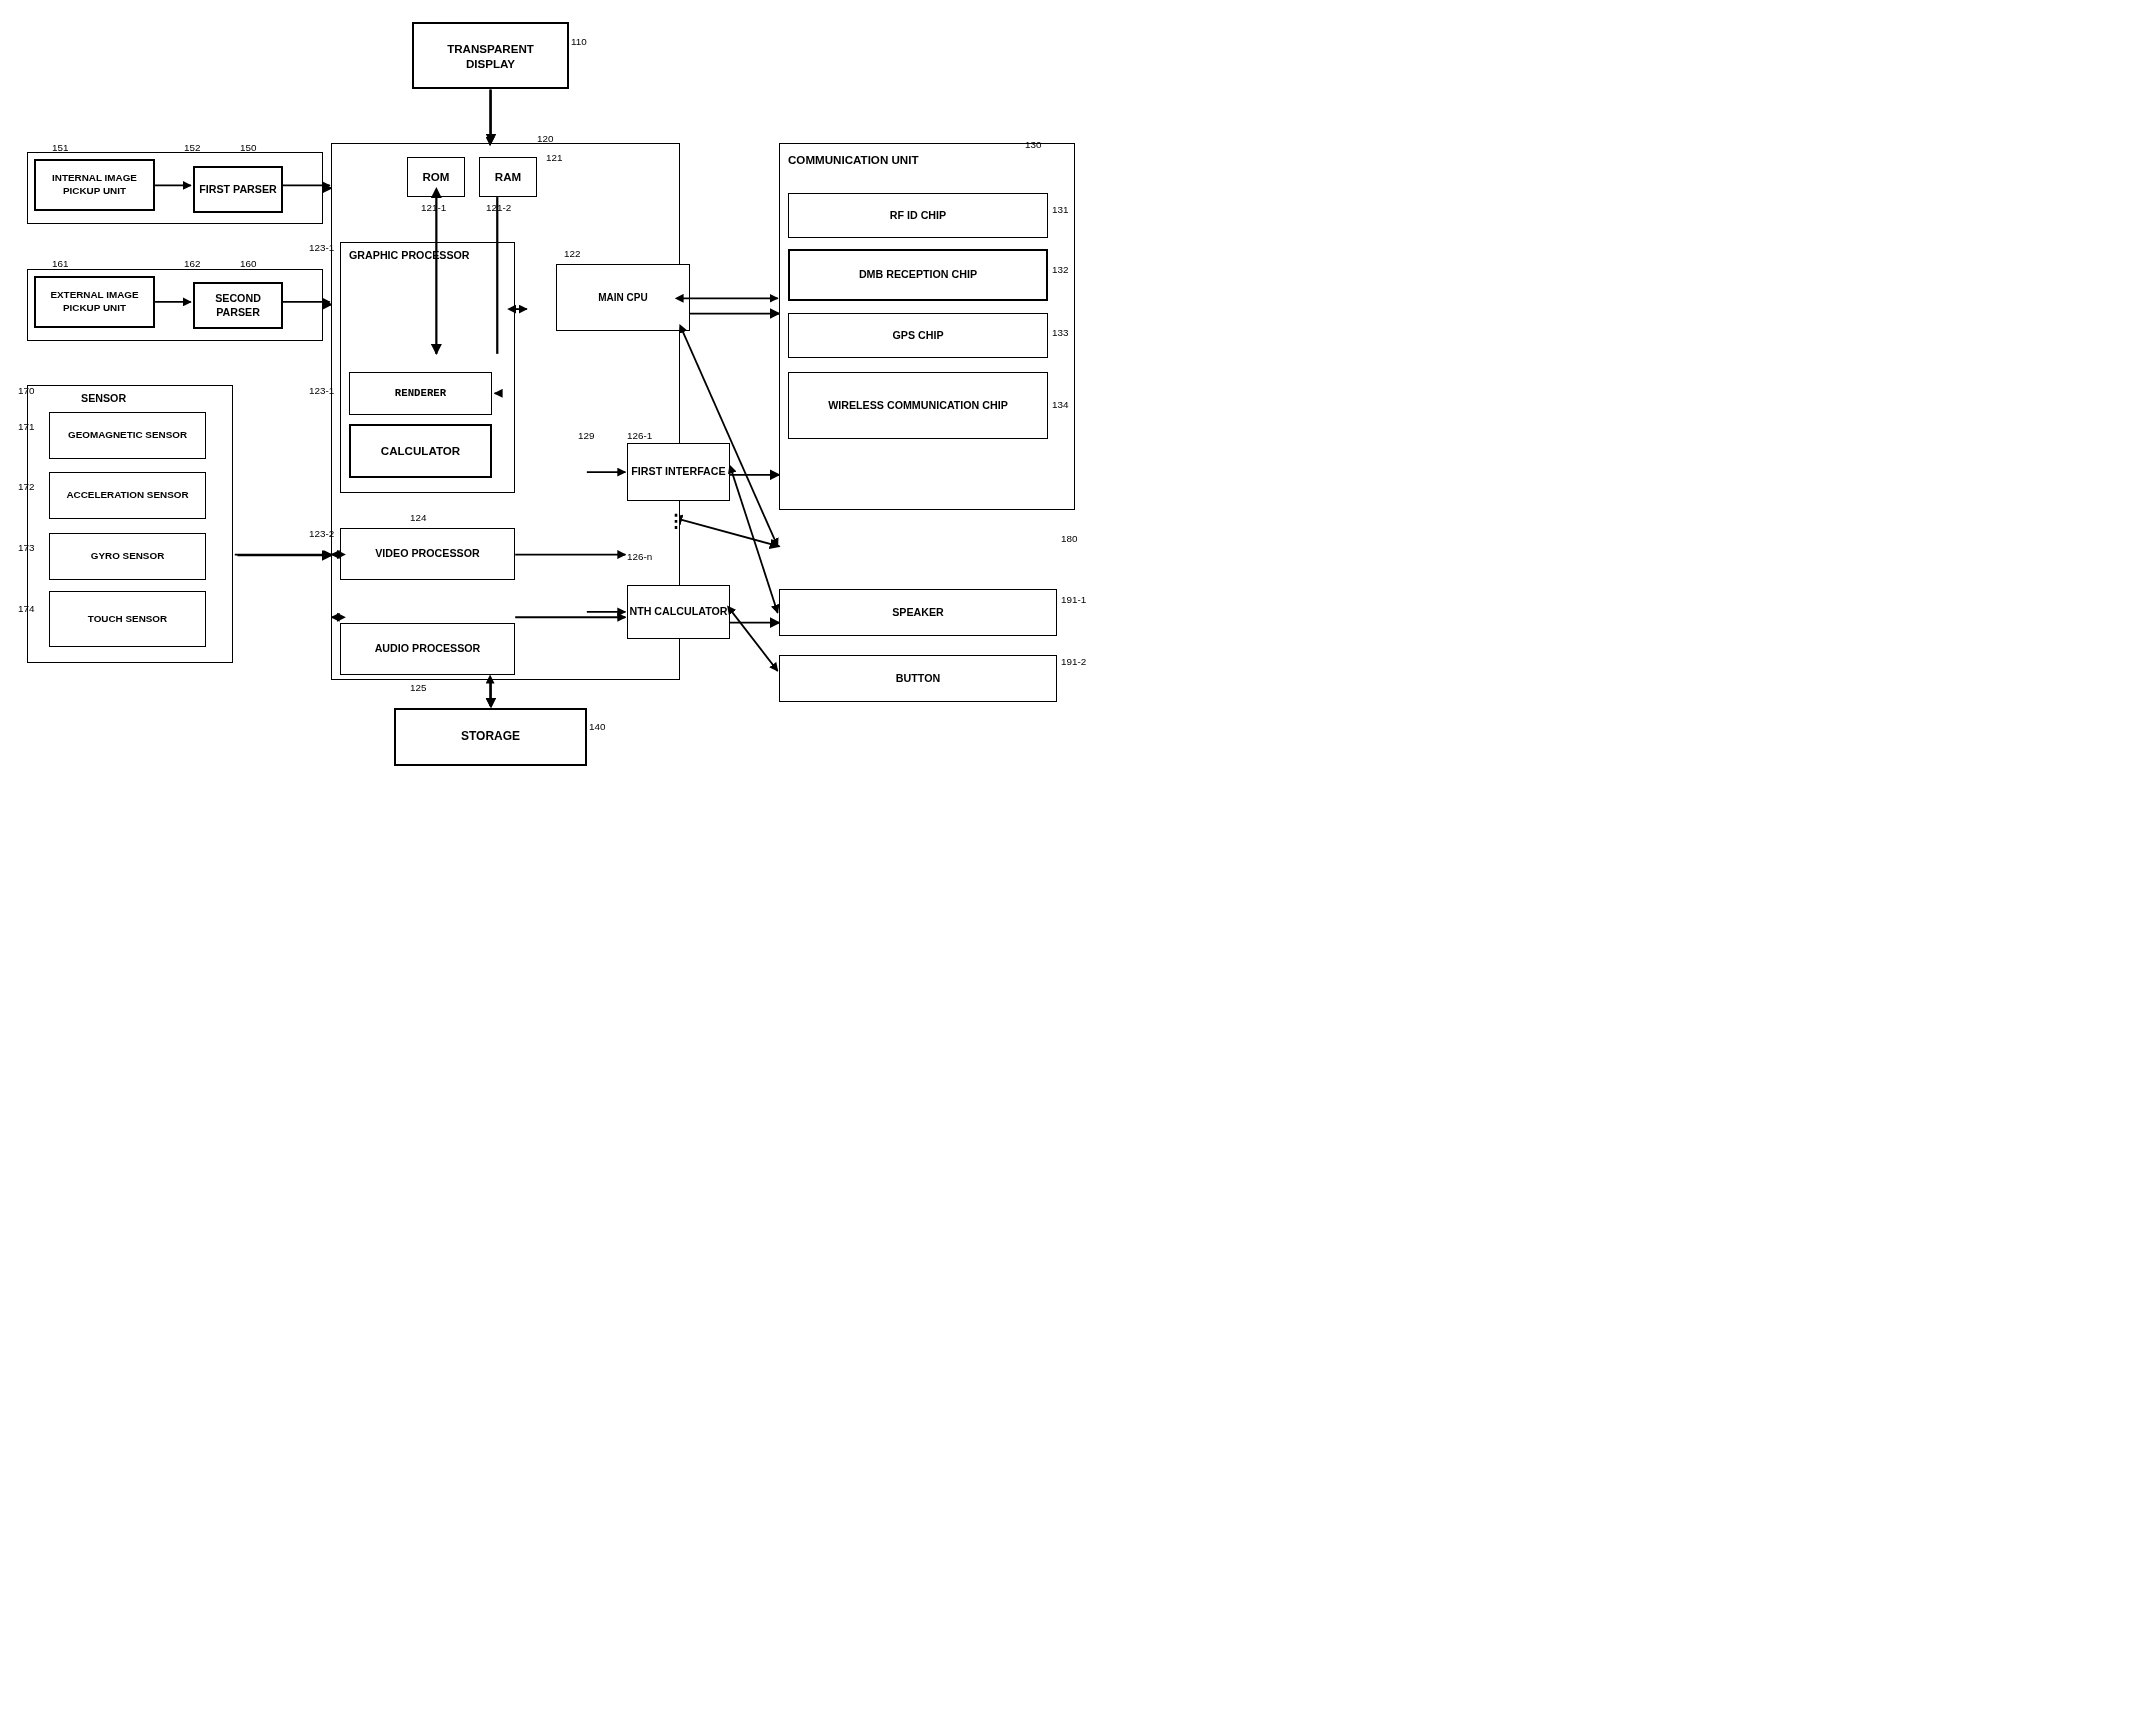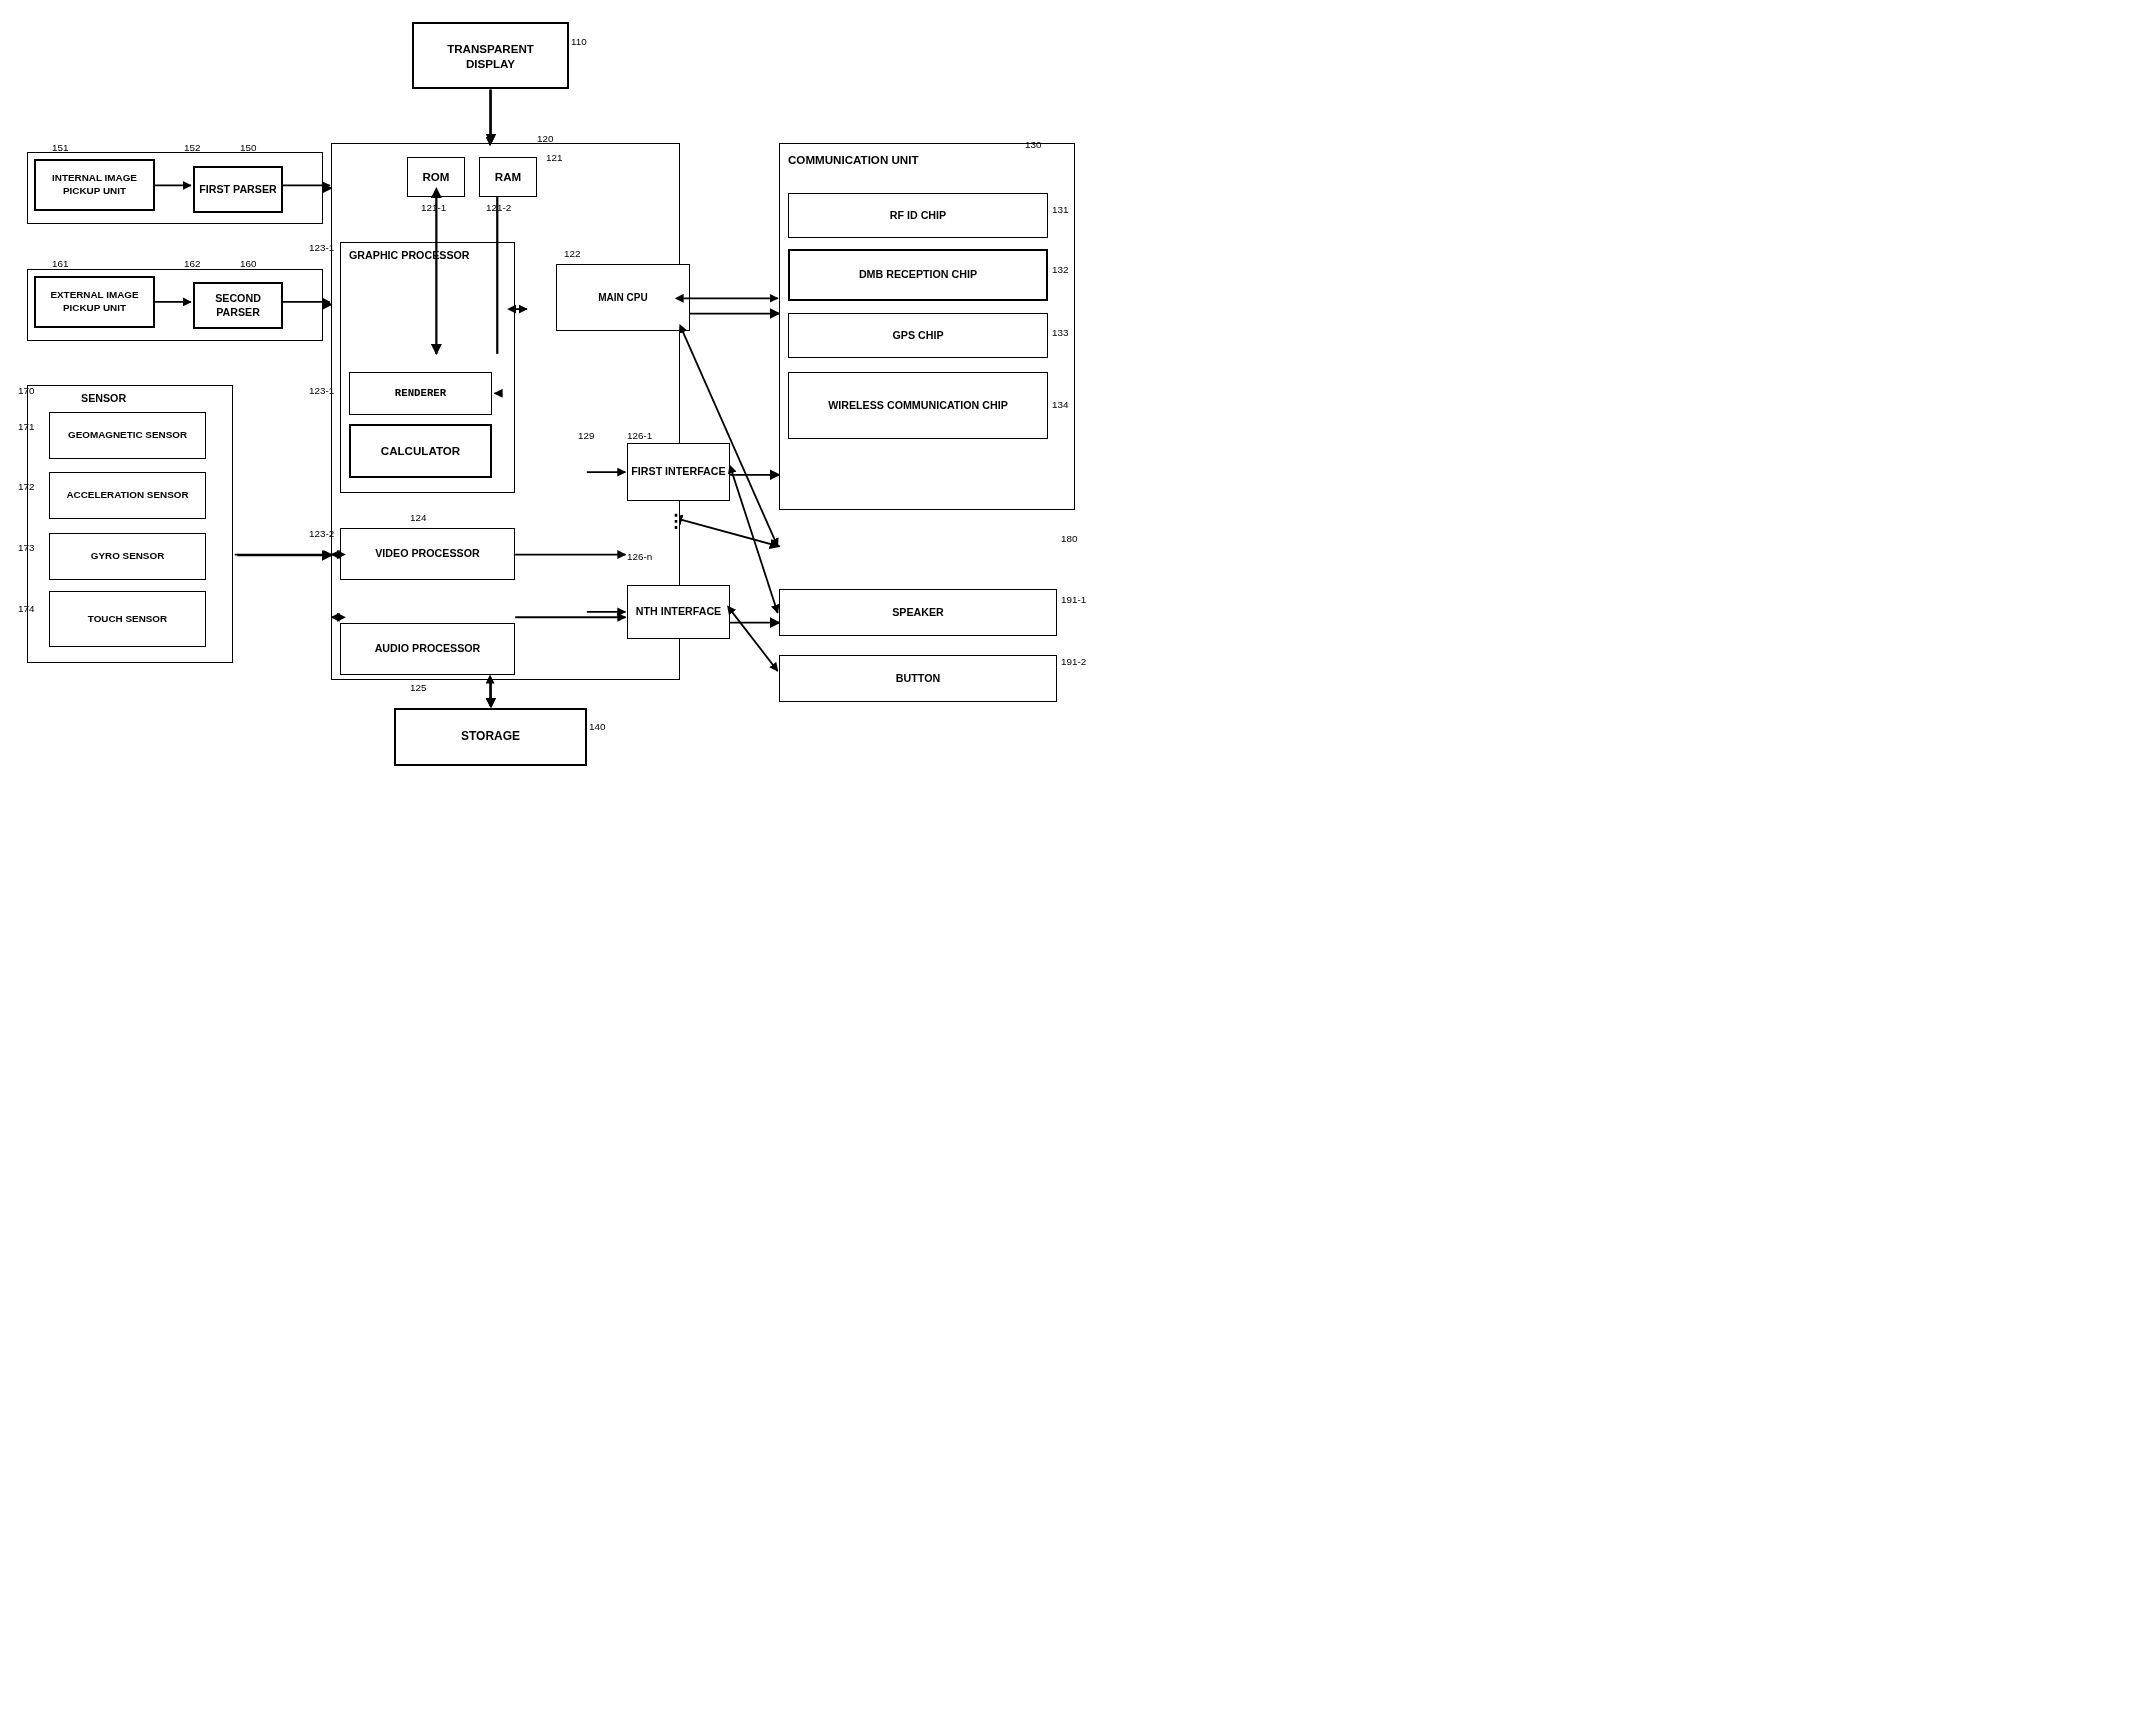--- a/index.html
+++ b/index.html
@@ -189,21 +189,21 @@
     <span>FIRST
 INTERFACE</span>
   </div>
 
   <div class="label" style="left:627px; top:430px;">126-1</div>
 
   <div style="position:absolute; left:667px; top:510px; font-size:18px; font-weight:bold;">⋮</div>
 
   <div class="box" style="left:627px; top:585px; width:103px; height:54px; font-size:10.7px;">
     <span>NTH
-INTERFACE</span>
+CALCULATOR</span>
   </div>
 
   <div class="label" style="left:627px; top:541px;margin-top:10px;">126-n</div>
 
   <div class="label" style="left:578px; top:430px;">129</div>
 
   <div class="box box-thick" style="left:394px; top:708px; width:193px; height:58px; font-size:12px;">
     <span>STORAGE</span>
   </div>
 

